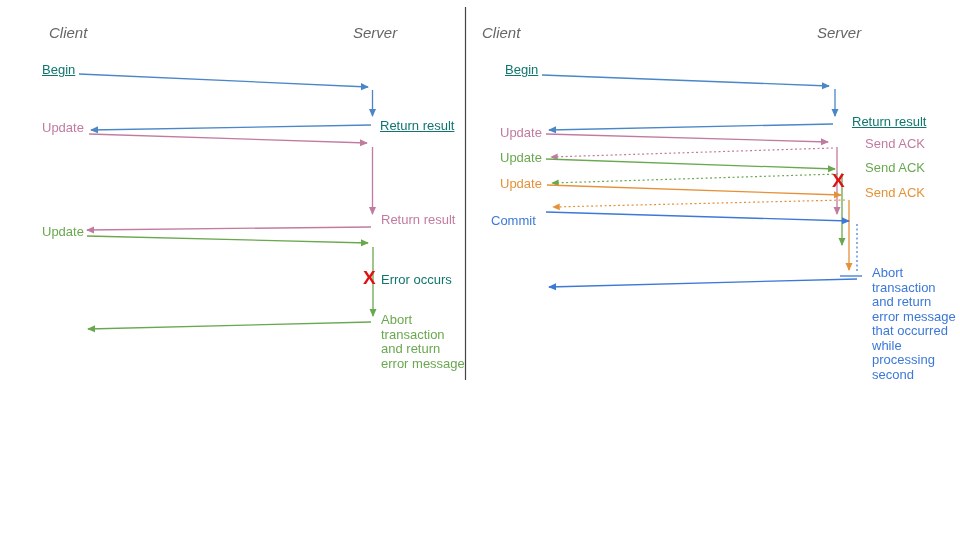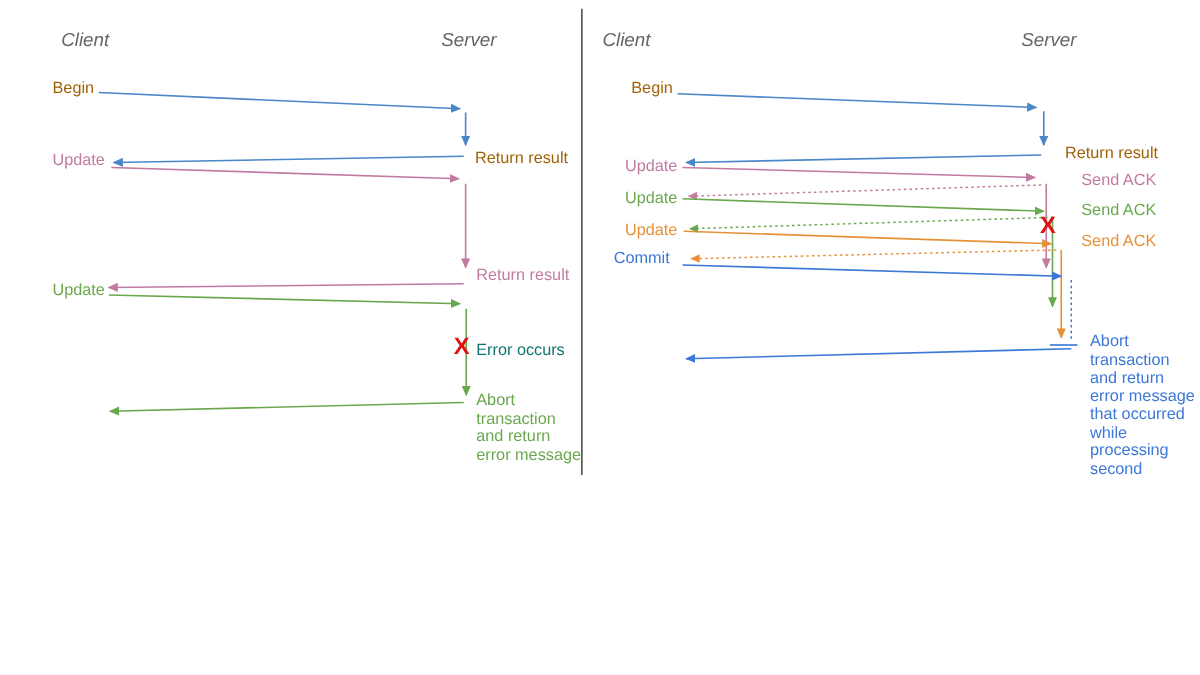--- a/index.html
+++ b/index.html
@@ -4,21 +4,21 @@
 <style>
   html,body{margin:0;padding:0;background:#ffffff;}
   #stage{
     position:relative;width:960px;height:380px;background:#ffffff;overflow:hidden;
     font-family:"Liberation Sans", sans-serif;
   }
   #arrow-layer{position:absolute;left:0;top:0;width:960px;height:540px;}
   .lbl{position:absolute;font-size:13px;line-height:14px;white-space:nowrap;}
   .hdr{position:absolute;font-size:15px;font-style:italic;color:#666666;white-space:nowrap;}
   .caption{position:absolute;font-size:16px;color:#1a1a1a;white-space:nowrap;}
-  .blue{color:#a16207;}
+  .blue{color:#0f766e;text-decoration:underline;}
   .blue2{color:#3c78d8;}
   .pink{color:#c27ba0;}
   .green{color:#6aa84f;}
   .orange{color:#e69138;}
   .red{color:#0f766e;}
   .xmark{position:absolute;font-size:19px;font-weight:700;color:#e01111;line-height:17px;}
   .multiline{white-space:pre-line;line-height:14.5px;}
   .timelbl{position:absolute;font-size:12px;color:#0c4a6e;}
 </style>
 </head>
@@ -105,21 +105,21 @@
 
   <span class="lbl pink" style="left:500px;top:126px;">Update</span>
   <span class="lbl pink" style="left:865px;top:137px;">Send ACK</span>
 
   <span class="lbl green" style="left:500px;top:151px;">Update</span>
   <span class="lbl green" style="left:865px;top:161px;">Send ACK</span>
 
   <span class="lbl orange" style="left:500px;top:177px;">Update</span>
   <span class="lbl orange" style="left:865px;top:186px;">Send ACK</span>
 
-  <span class="lbl blue2" style="left:491px;top:199px;text-align:right;">Commit</span>
+  <span class="lbl blue2" style="left:491px;top:214px;text-align:right;">Commit</span>
 
   <span class="xmark" style="left:832px;top:172px;">X</span>
   <span class="lbl blue2 multiline" style="left:872px;top:266px;">Abort
 transaction
 and return
 error message
 that occurred
 while
 processing
 second

